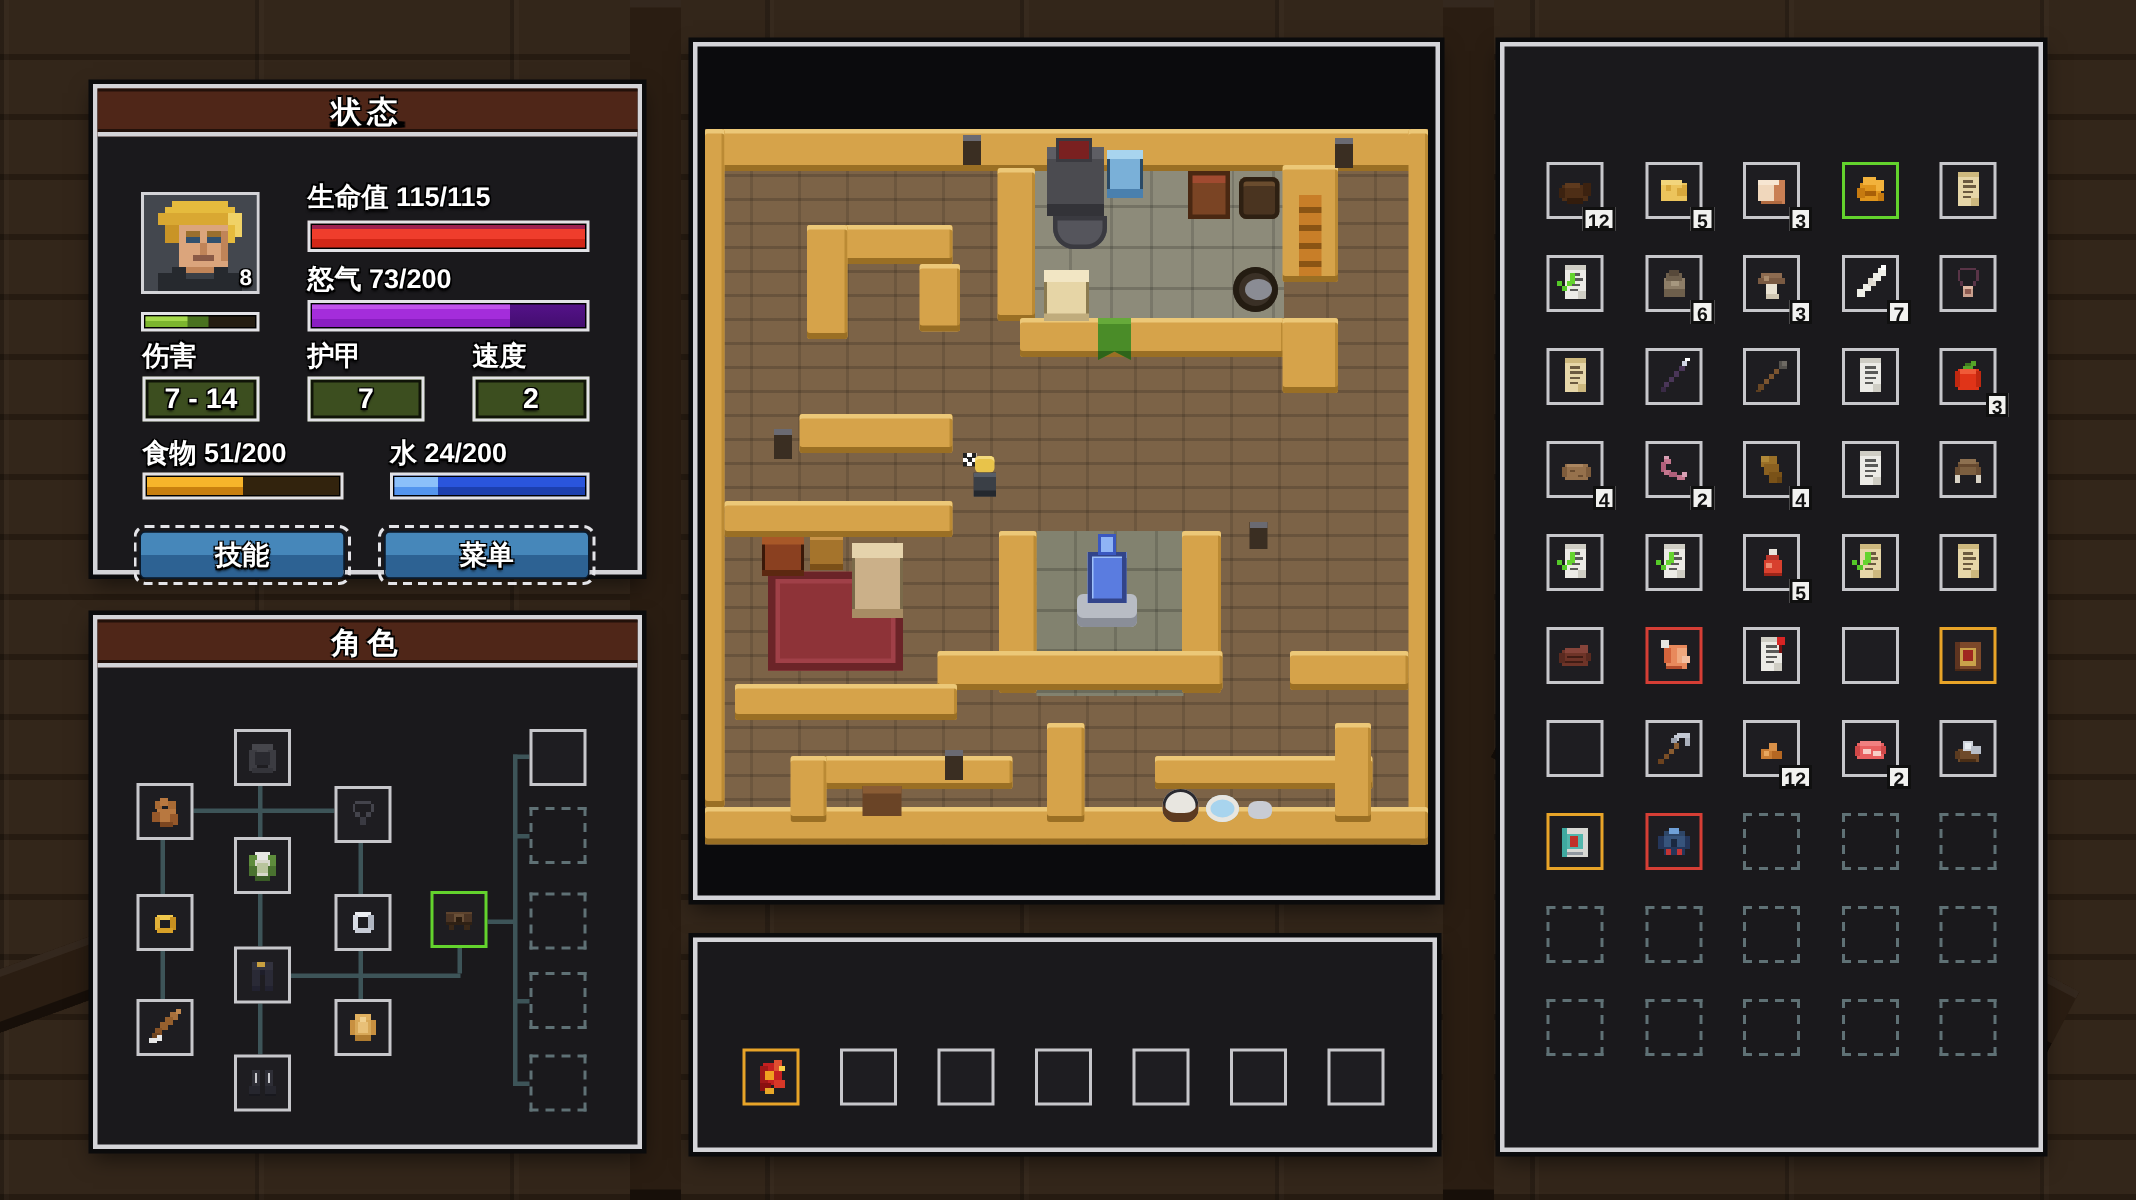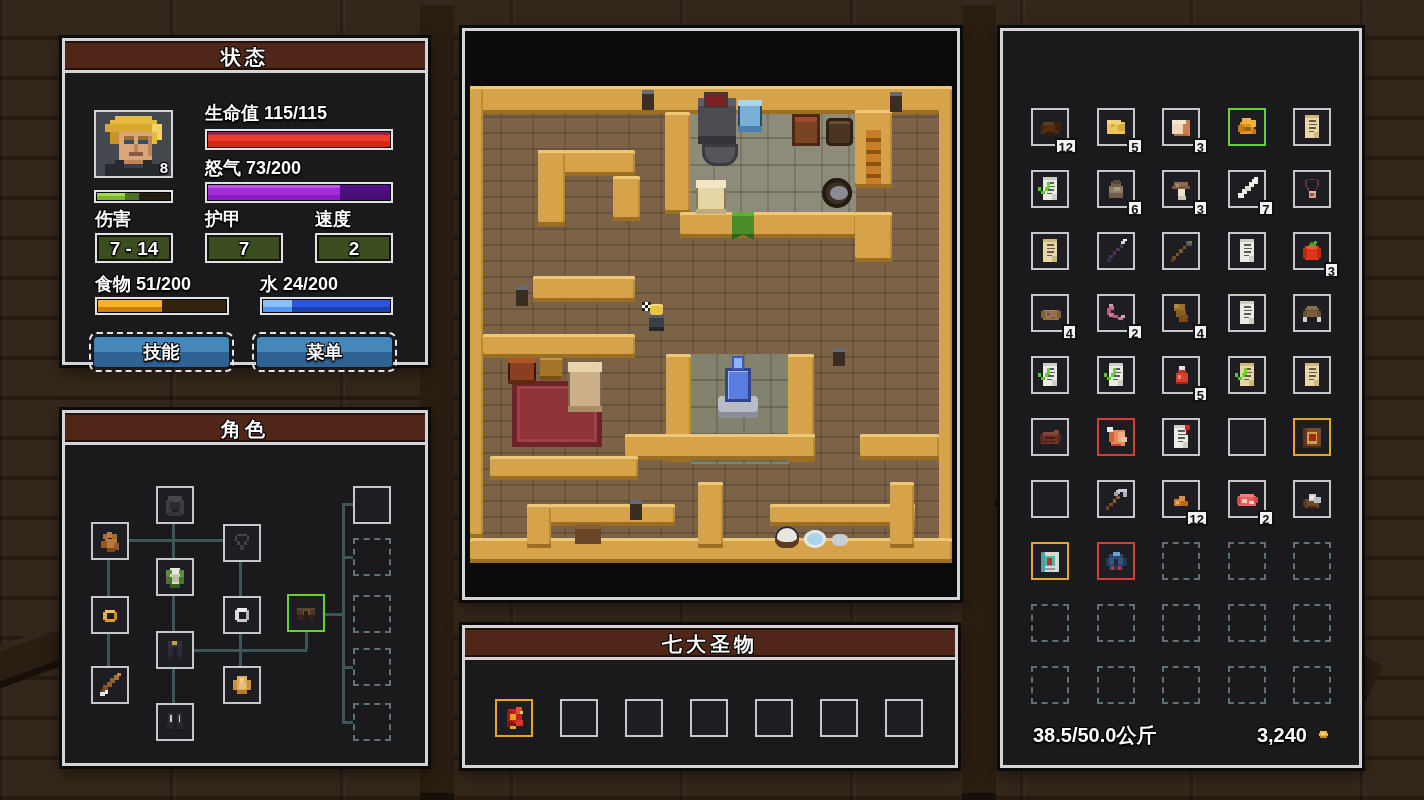--- a/index.html
+++ b/index.html
@@ -73,21 +73,21 @@
 </style>
 </head>
 <body>
 
 <div class="stage">
   <i class="beam" style="left:420px;top:0;width:34px;height:800px;"></i>
   <i class="beam" style="left:962px;top:0;width:34px;height:800px;"></i>
   <i class="beam" style="left:980px;top:560px;width:420px;height:46px;transform:rotate(28deg);"></i>
   <i class="beam" style="left:-60px;top:600px;width:380px;height:40px;transform:rotate(-20deg);"></i>
 
-  <section class="panel" style="left:62px;top:38px;width:366px;height:327px;">
+  <section class="panel" style="left:62px;top:56px;width:366px;height:327px;text-decoration:underline;">
     <header class="phead">状态</header>
     <div class="pbody">
       <div class="portrait">
         <span id="portrait-svg"><svg viewBox="0 0 16 16" shape-rendering="crispEdges" preserveAspectRatio="none">
               <rect x="0" y="0" width="16" height="16" fill="#43474e"></rect>
               <rect x="4" y="1" width="8" height="2" fill="#e5bb3d"></rect>
               <rect x="3" y="2" width="10" height="2" fill="#e5bb3d"></rect>
               <rect x="2" y="3" width="12" height="2" fill="#d9a832"></rect>
               <rect x="12" y="3" width="2" height="4" fill="#f0d266"></rect>
               <rect x="3" y="5" width="2" height="3" fill="#c99426"></rect>
@@ -367,21 +367,20 @@
         <i class="mi" style="left:362px;top:448px;width:16px;height:12px;background:#c8ccd4;border-radius:40%;"></i>
 
         <i class="mi" style="left:172px;top:216px;width:9px;height:9px;background:repeating-conic-gradient(#fff 0 25%,#222 0 50%) 0 0/6px 6px;"></i>
         <i class="mi" style="left:180px;top:218px;width:13px;height:11px;background:#e8c34a;border-radius:3px;box-shadow:inset 0 2px 0 #f4da7c;"></i>
         <i class="mi" style="left:179px;top:229px;width:15px;height:16px;background:#3a3f46;box-shadow:inset 0 3px 0 #565c66, inset 0 -4px 0 #24282e;"></i>
       </div>
     </div>
   </section>
 
   <section class="panel" style="left:462px;top:625px;width:496px;height:143px;">
-    <header class="phead">七大圣物</header>
     <div class="pbody relics-area" id="relics-grid">
         <div class="slot b-gold" style="left: 30px; top: 36px;">
           <span style="display: flex;">
             <svg viewBox="0 0 16 16" shape-rendering="crispEdges" preserveAspectRatio="none">
               <rect x="5" y="3" width="7" height="8" fill="#c42020"></rect>
               <rect x="4" y="4" width="3" height="6" fill="#a01818"></rect>
               <rect x="9" y="2" width="3" height="4" fill="#e05030"></rect>
               <rect x="6" y="6" width="3" height="3" fill="#f0a020"></rect>
               <rect x="4" y="10" width="4" height="3" fill="#8a1010"></rect>
               <rect x="9" y="9" width="4" height="3" fill="#d83828"></rect>
@@ -872,26 +871,14 @@
         <div class="slot b-dashed dashed" style="left: 93.5px; top: 538px;"></div>
         <div class="slot b-dashed dashed" style="left: 159px; top: 538px;"></div>
         <div class="slot b-dashed dashed" style="left: 224.5px; top: 538px;"></div>
         <div class="slot b-dashed dashed" style="left: 290px; top: 538px;"></div>
         <div class="slot b-dashed dashed" style="left: 28px; top: 600px;"></div>
         <div class="slot b-dashed dashed" style="left: 93.5px; top: 600px;"></div>
         <div class="slot b-dashed dashed" style="left: 159px; top: 600px;"></div>
         <div class="slot b-dashed dashed" style="left: 224.5px; top: 600px;"></div>
         <div class="slot b-dashed dashed" style="left: 290px; top: 600px;"></div>
       </div>
-    <div class="inv-footer">
-      <span class="ol">38.5/50.0公斤</span>
-      <span class="money">
-        <span class="ol">3,240</span>
-        <span id="coin-icon"><svg viewBox="0 0 16 16" shape-rendering="crispEdges" preserveAspectRatio="none">
-              <rect x="5" y="4" width="6" height="2" fill="#f0c040"></rect>
-              <rect x="4" y="6" width="8" height="4" fill="#e8b030"></rect>
-              <rect x="5" y="10" width="6" height="2" fill="#c88818"></rect>
-              <rect x="6" y="6" width="3" height="2" fill="#f8e080"></rect>
-            </svg></span>
-      </span>
-    </div>
   </section>
 </div>
 
 </body></html>

